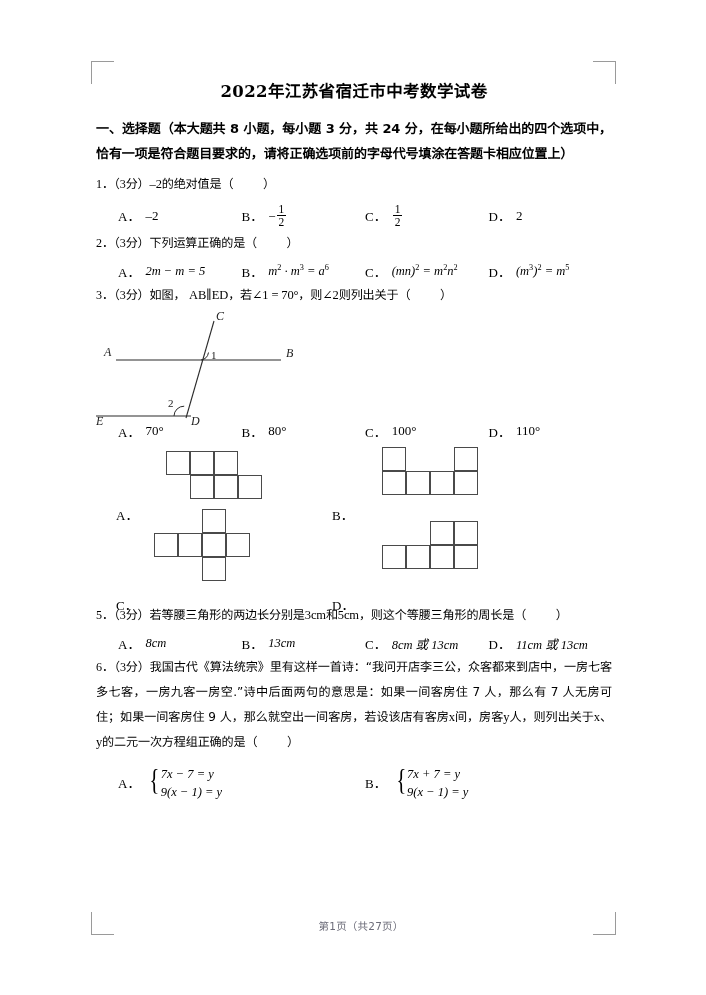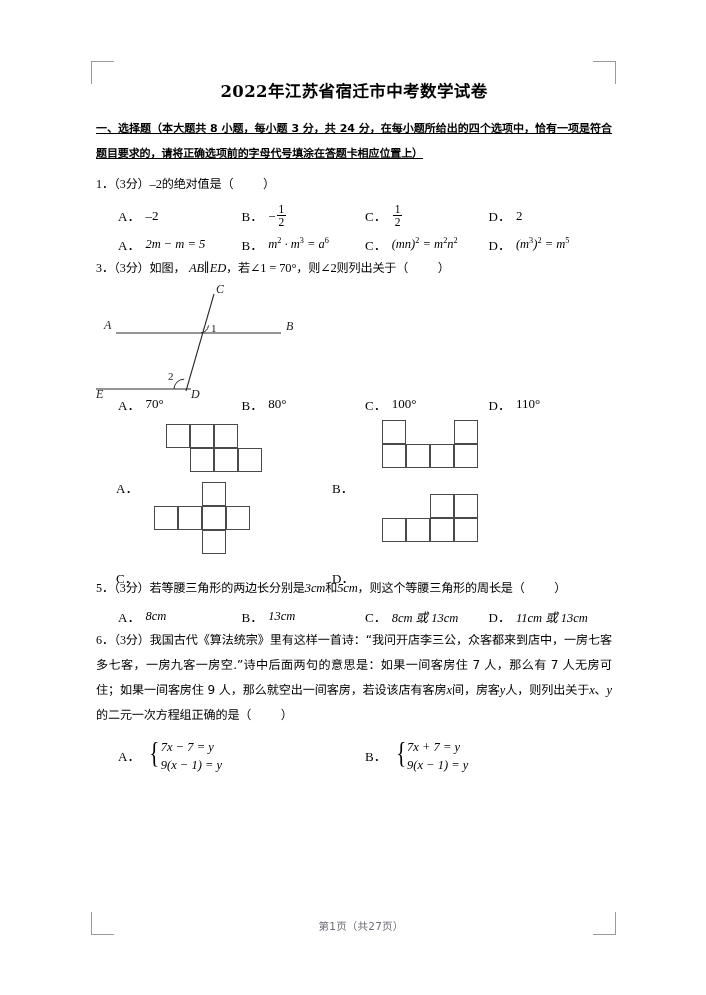--- a/index.html
+++ b/index.html
@@ -50,40 +50,38 @@
     font-family: "DejaVu Serif", "Liberation Serif", serif;
     font-weight: bold;
     font-size: 16.5px;
     letter-spacing: 0.4px;
     margin: 0 0 14px 0;
   }
 
   .section-head {
     font-family: "DejaVu Sans", "Liberation Sans", sans-serif;
     font-weight: bold;
-    font-size: 11px;
+    font-size: 13px;
     line-height: 25px;
     text-align: justify;
     margin: 0 0 6px 0;
     letter-spacing: -0.1px;
-    text-decoration: underline;
   }
 
   .q {
     font-family: "DejaVu Sans", "Liberation Sans", sans-serif;
     font-size: 12.1px;
     line-height: 25px;
     text-align: justify;
     margin: 0;
     letter-spacing: -0.15px;
   }
   .q .num { font-family: "Liberation Serif", serif; }
   .mathv {
     font-family: "Liberation Serif", "DejaVu Serif", serif;
-    font-style: italic;
     font-size: 12.5px;
   }
   .mathn {
     font-family: "Liberation Serif", "DejaVu Serif", serif;
     font-style: normal;
     font-size: 12.5px;
   }
   .blank { letter-spacing: 6px; }
 
   
@@ -200,20 +198,23 @@
       <div class="opt">
         <span class="lbl">C．</span>
         <span class="body" style="font-style:normal;"><span class="frac"><span class="n">1</span><span class="d">2</span></span></span>
       </div>
       <div class="opt">
         <span class="lbl">D．</span>
         <span class="body" style="font-style:normal;">2</span>
       </div>
     </div>
 
+    <p class="q">
+      <span class="num">2．（3分）</span><span>下列运算正确的是（</span><span class="blank">&nbsp;&nbsp;&nbsp;</span><span>）</span>
+    </p>
     <div class="opts c4">
       <div class="opt">
         <span class="lbl">A．</span>
         <span class="body mathv">2m − m = 5</span>
       </div>
       <div class="opt">
         <span class="lbl">B．</span>
         <span class="body mathv">m<sup class="exn">2</sup>&nbsp;·&nbsp;m<sup class="exn">3</sup> = a<sup class="exn">6</sup></span>
       </div>
       <div class="opt">

